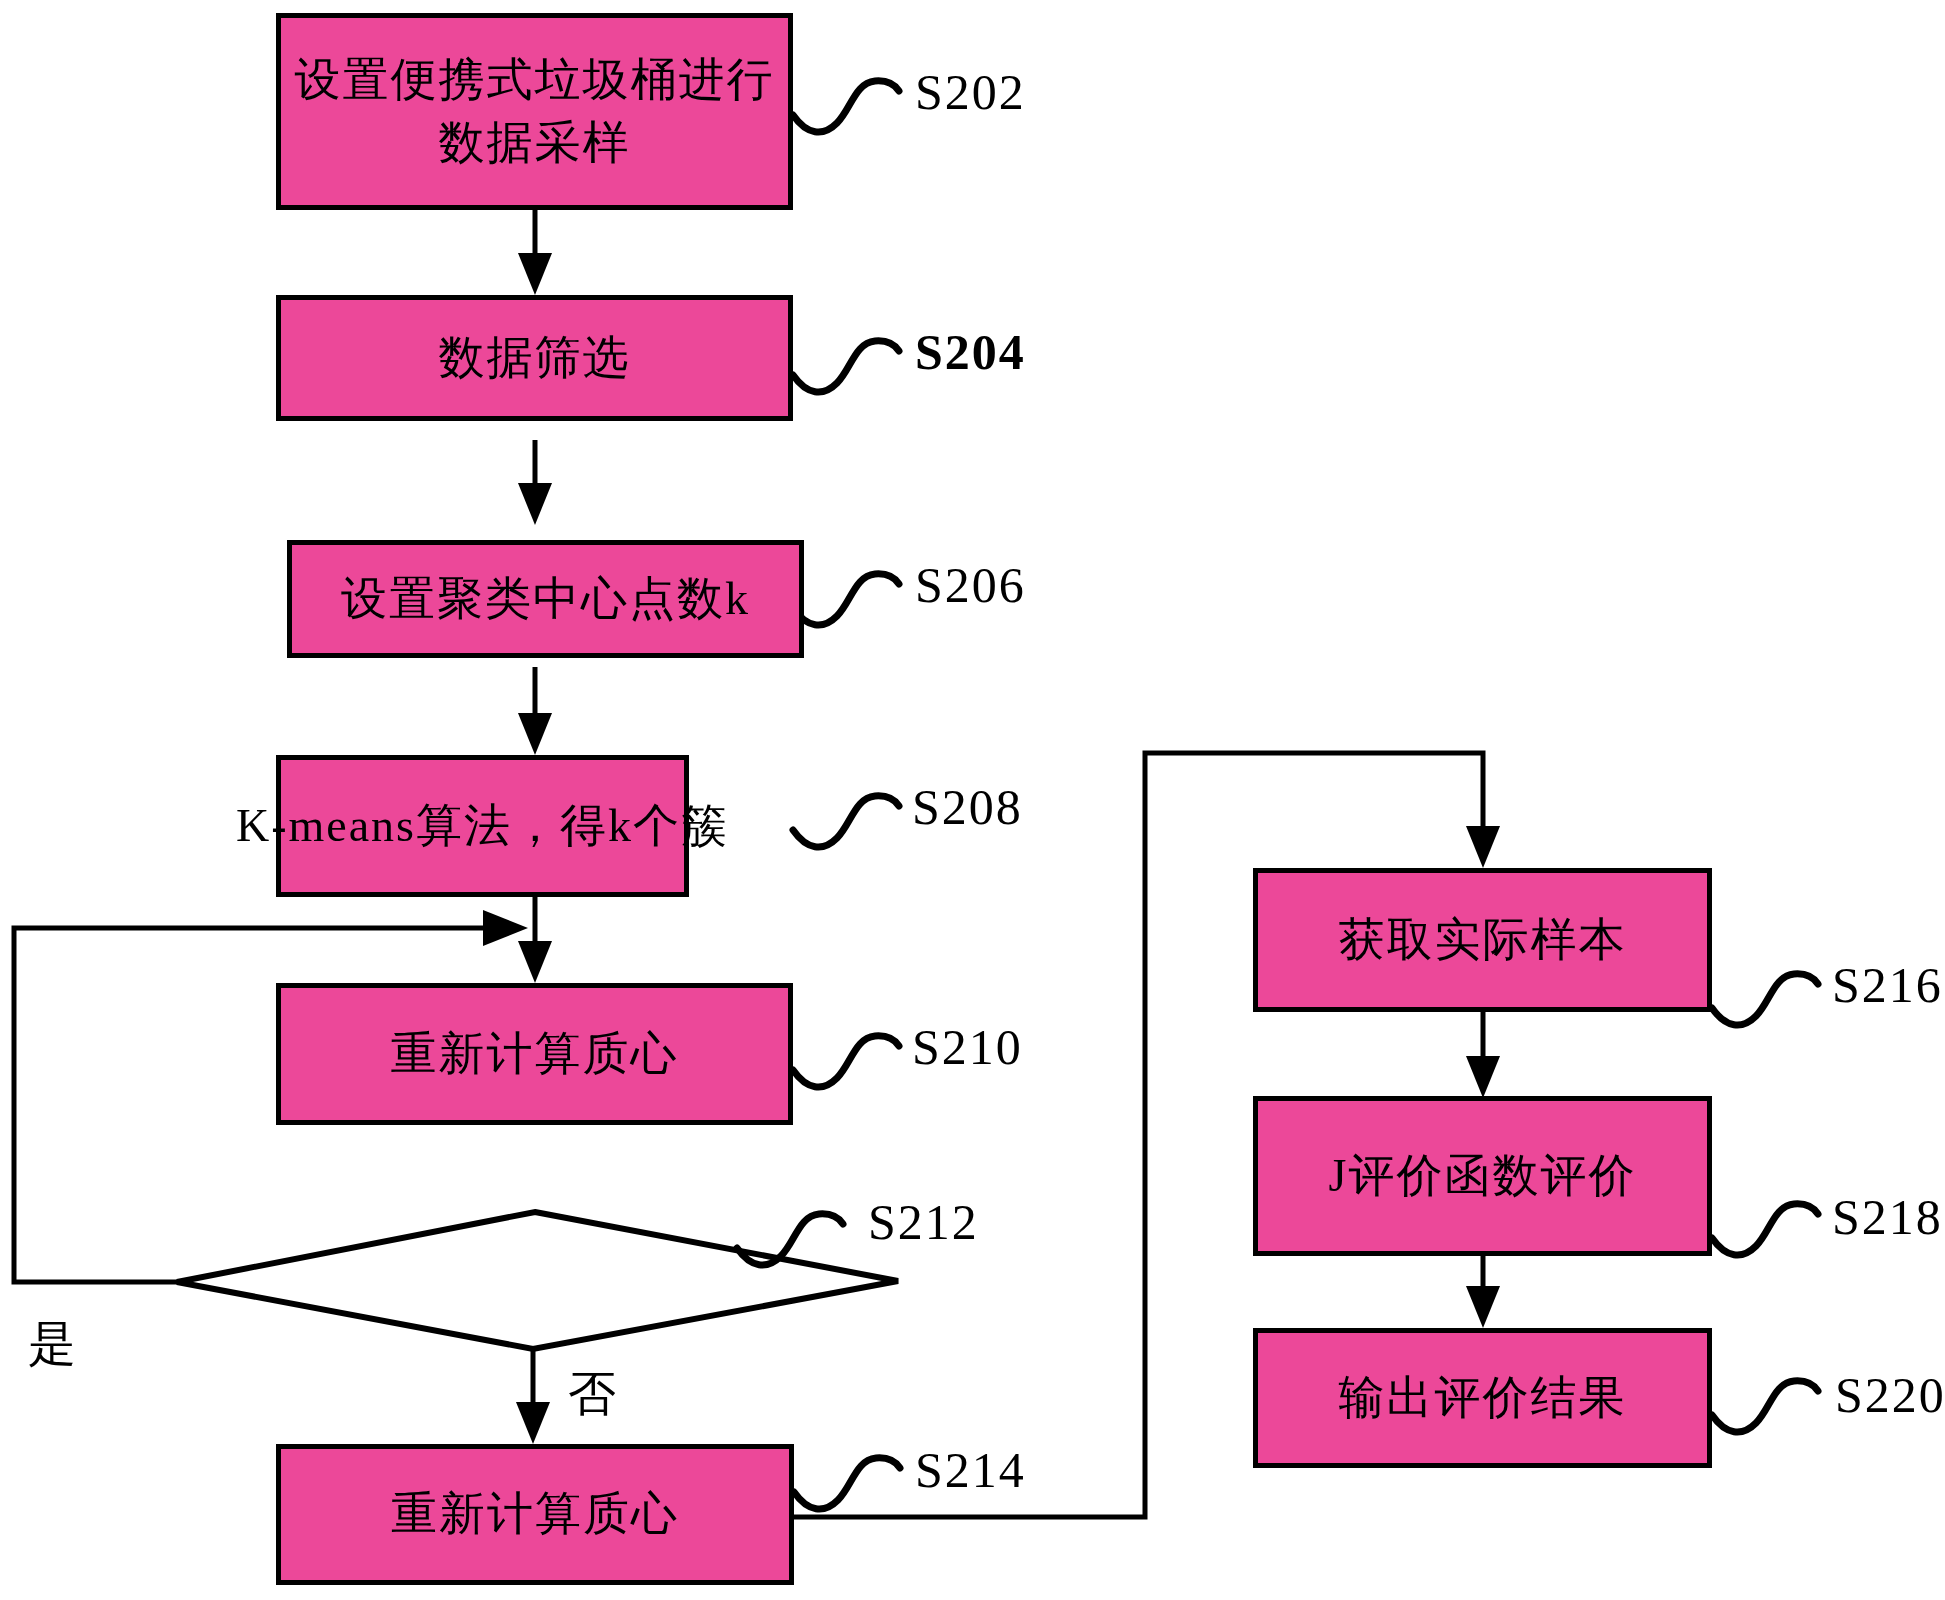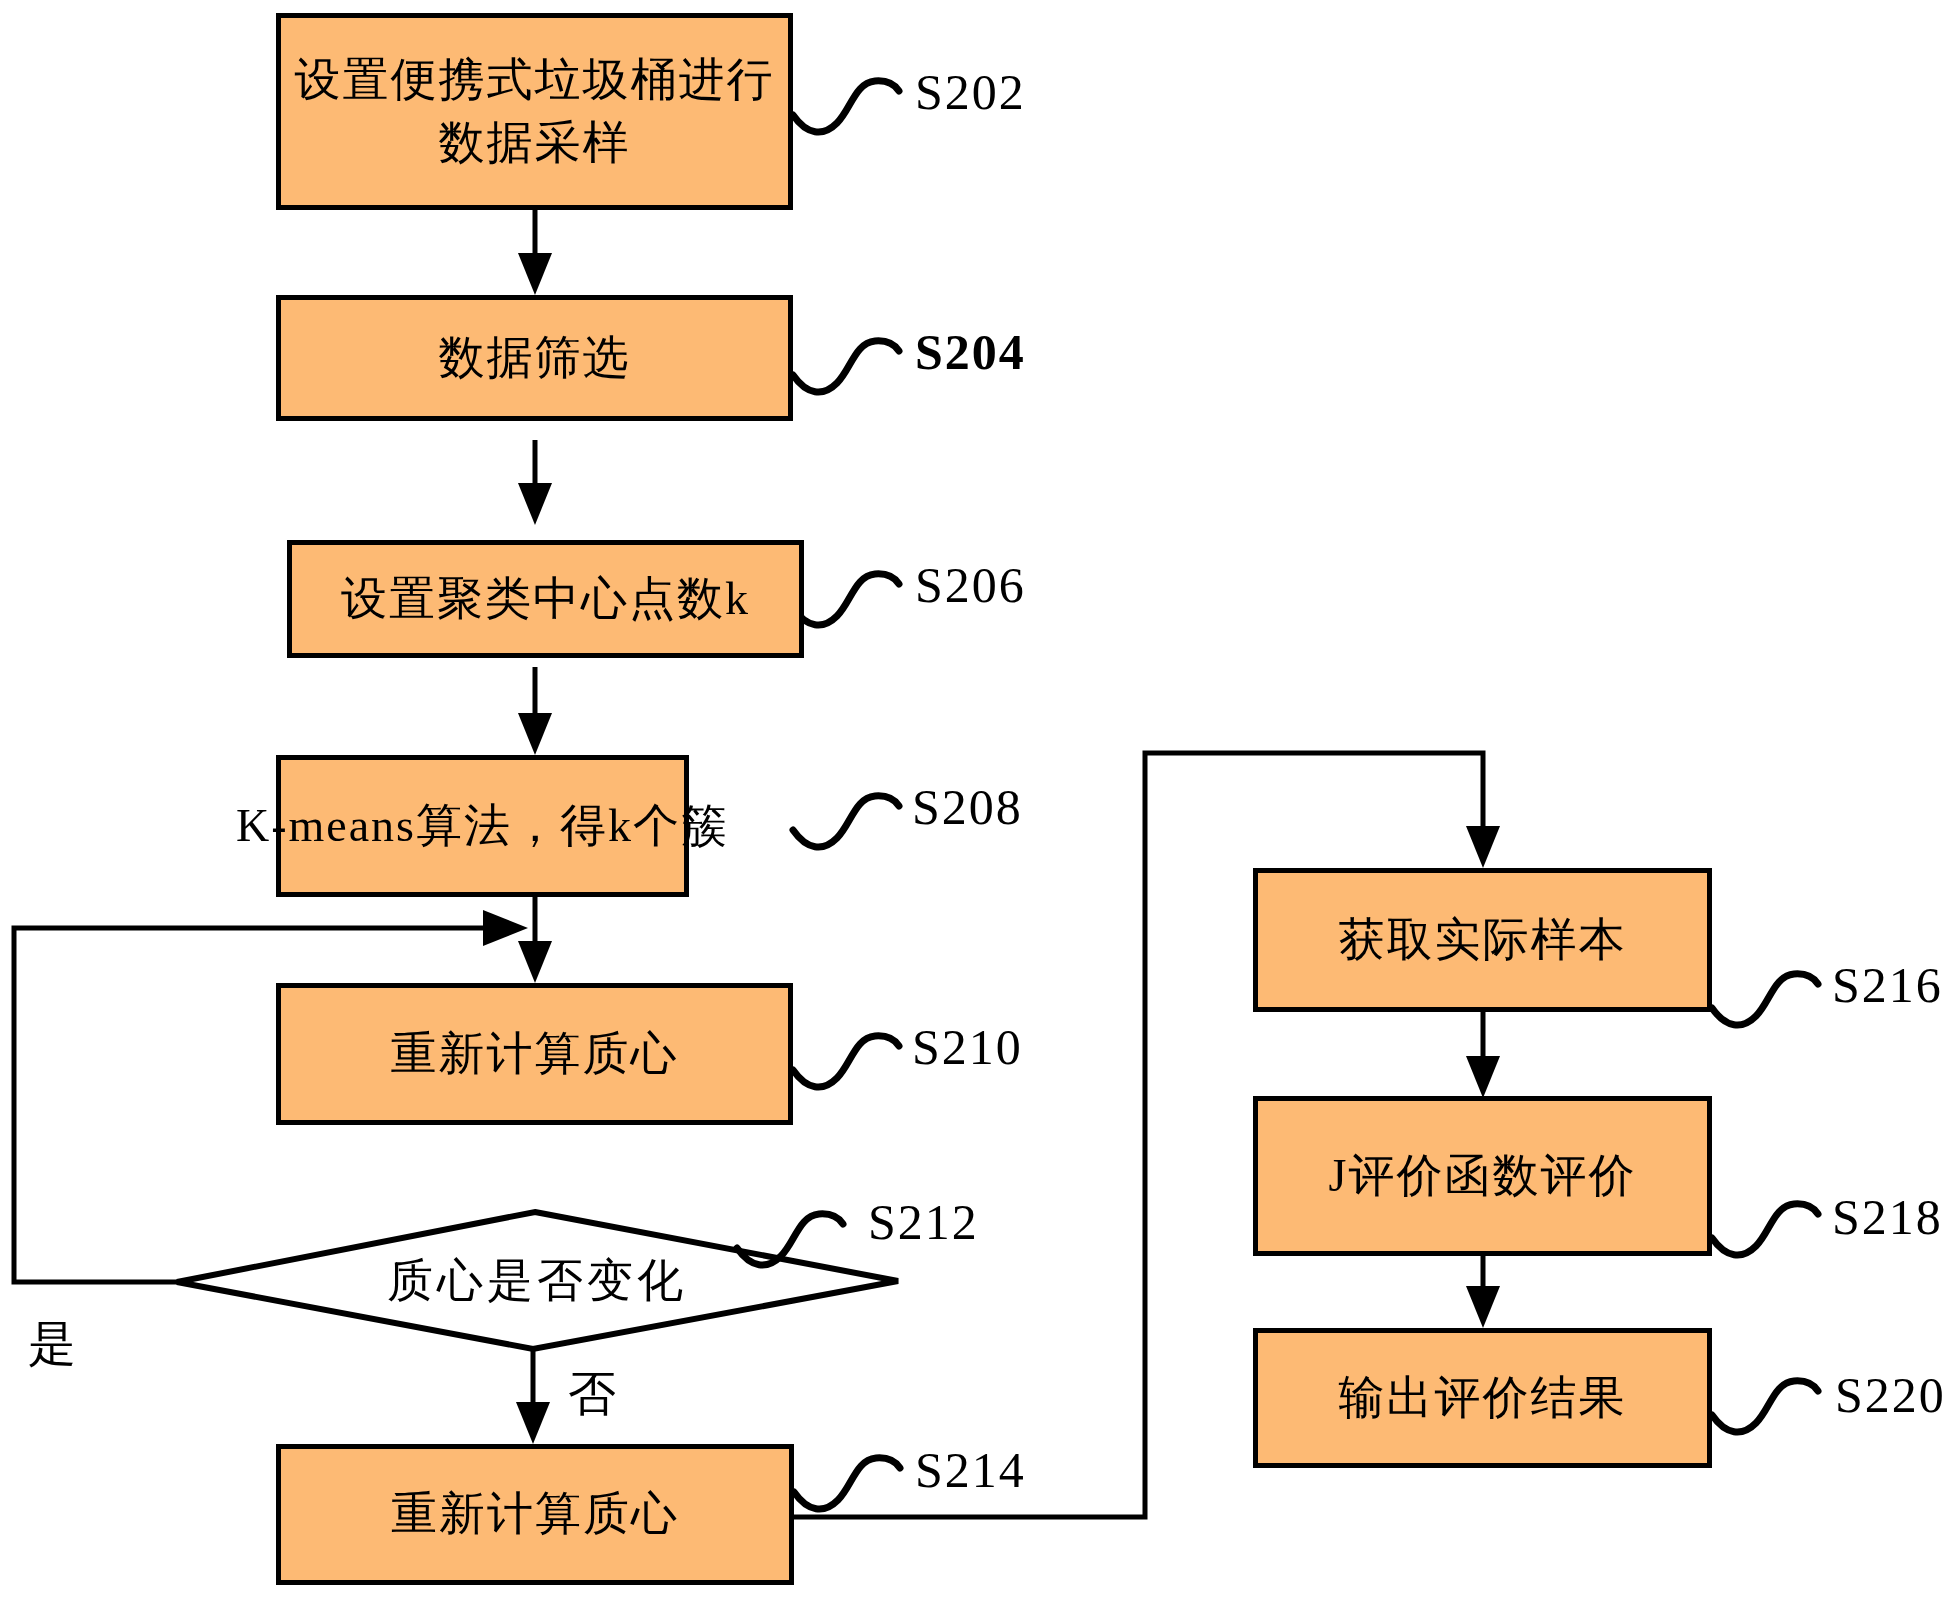--- a/index.html
+++ b/index.html
@@ -3,21 +3,21 @@
 <meta charset="utf-8">
 <style>
   html,body{margin:0;padding:0;background:#fff;}
   #canvas{
     position:relative;width:1945px;height:1600px;background:#ffffff;
     font-family:"Liberation Serif","DejaVu Serif",serif;color:#000;
     overflow:hidden;
   }
   #wires{position:absolute;left:0;top:0;width:1945px;height:1600px;}
   .node{
-    position:absolute;border:5px solid #000;background:#fdba74;
+    position:absolute;border:5px solid #000;background:#ec4899;
     display:flex;align-items:center;justify-content:center;text-align:center;
     font-size:46px;line-height:1.35;letter-spacing:2px;
     box-sizing:border-box;padding:0 6px;
   }
   .oneline{white-space:nowrap;}
   .diamond-text{
     position:absolute;display:flex;align-items:center;justify-content:center;
     font-size:46px;letter-spacing:4px;white-space:nowrap;
   }
   .step-label{
@@ -77,21 +77,20 @@
   <div class="node" style="left:276px;top:13px;width:517px;height:197px;">设置便携式垃圾桶进行数据采样</div>
 
   <div class="node oneline" style="left:276px;top:295px;width:517px;height:126px;">数据筛选</div>
 
   <div class="node oneline" style="left:287px;top:525px;width:517px;height:118px;margin-top:15px;">设置聚类中心点数k</div>
 
   <div class="node oneline" style="left:276px;top:755px;width:413px;height:142px;">K-means算法，得k个簇</div>
 
   <div class="node oneline" style="left:276px;top:983px;width:517px;height:142px;">重新计算质心</div>
 
-  <div class="diamond-text" style="left:287px;top:1254px;width:500px;height:54px;">质心是否变化</div>
 
   <div class="node oneline" style="left:276px;top:1444px;width:518px;height:141px;">重新计算质心</div>
 
   <div class="node oneline" style="left:1253px;top:868px;width:459px;height:144px;">获取实际样本</div>
 
   <div class="node oneline" style="left:1253px;top:1096px;width:459px;height:160px;">J评价函数评价</div>
 
   <div class="node oneline" style="left:1253px;top:1328px;width:459px;height:140px;">输出评价结果</div>
 
   <div class="step-label" style="left:915px;top:63px;">S202</div>

